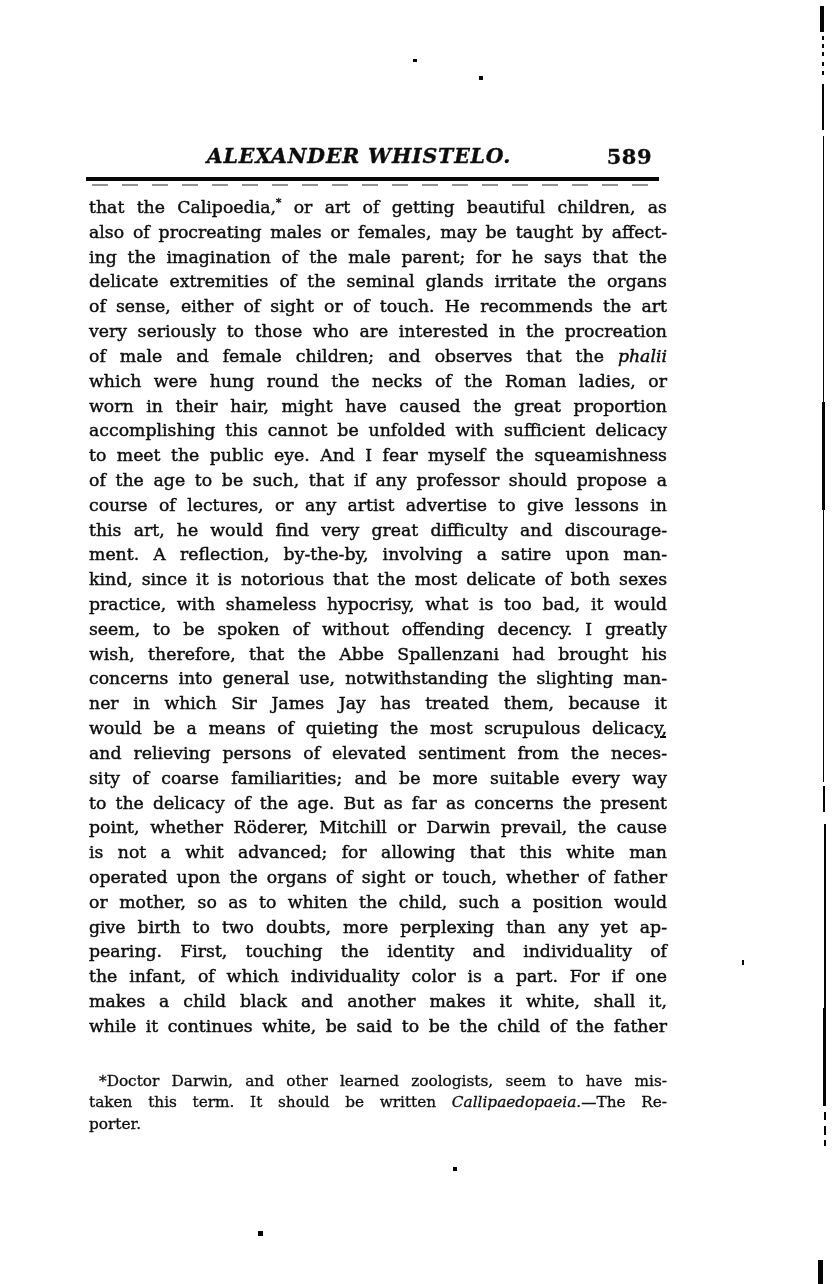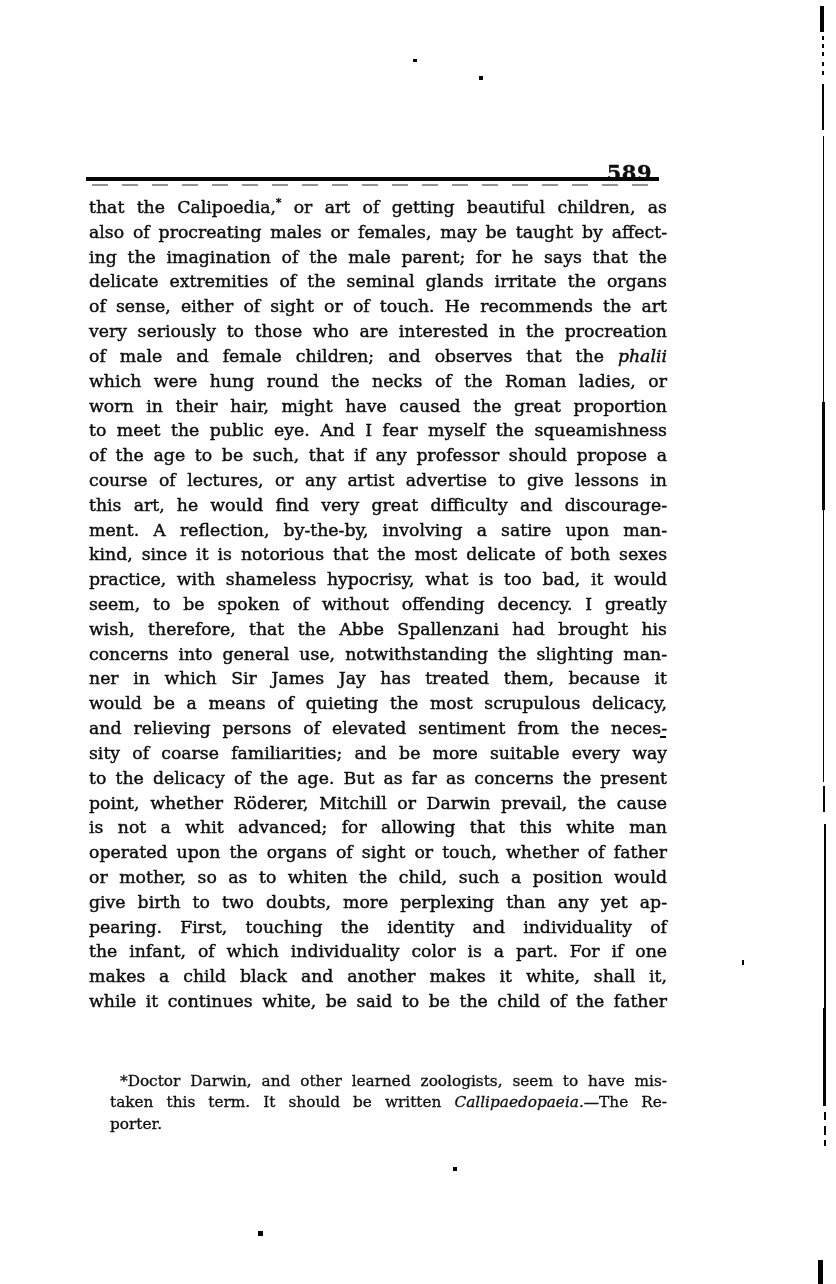--- a/index.html
+++ b/index.html
@@ -20,21 +20,20 @@
     font-style: italic; font-weight: bold;
     font-size: 20.5px; letter-spacing: 0.8px;
     -webkit-text-stroke: 0.35px #0d0d0d;
     white-space: nowrap;
   }
   .page-number {
     position: absolute; top: 144px; left: 540px; width: 112px;
     text-align: right;
     font-size: 21px; font-weight: bold;
     letter-spacing: 0.5px;
-    margin-top: 16px;
     -webkit-text-stroke: 0.3px #0d0d0d;
   }
   .head-rule {
     position: absolute; top: 177px; left: 86px; width: 573px; height: 4px;
     background: #070707;
   }
   .head-rule-echo {
     position: absolute; top: 184px; left: 92px; width: 556px; height: 2px;
     background: repeating-linear-gradient(90deg, #3a3a3a 0 16px, transparent 16px 30px);
     opacity: 0.55;
@@ -54,49 +53,51 @@
   .bl i { font-style: italic; }
   .bl sup { font-size: 0.62em; vertical-align: super; line-height: 0; }
 
   
   .footnote {
     position: absolute; top: 1071px; left: 89px; width: 578px;
   }
   .fl {
     height: 21.3px; line-height: 21.3px;
     font-size: 15.3px;
-    text-align: justify; text-align-last: justify; margin-left: 21px;
+    text-align: justify; text-align-last: justify;
     -webkit-text-stroke: 0.3px #0d0d0d;
   }
   .fl.first { text-indent: 10px; }
   .fl.last { text-align-last: left; }
   .fl i { font-style: italic; }
 
   
   .edge-seg, .speck { position: absolute; background: #050505; }
 </style>
 </head>
 <body>
 
 <div class="page">
 
+  <div class="running-head">ALEXANDER WHISTELO.</div>
   <div class="page-number">589</div>
   <div class="head-rule"></div>
   <div class="head-rule-echo"></div>
 
   <div class="body-text">
     <div class="bl"><span>that the Calipoedia,</span><sup>*</sup><span> or art of getting beautiful children, as</span></div>
     <div class="bl">also of procreating males or females, may be taught by affect-</div>
     <div class="bl">ing the imagination of the male parent; for he says that the</div>
     <div class="bl">delicate extremities of the seminal glands irritate the organs</div>
     <div class="bl">of sense, either of sight or of touch.  He recommends the art</div>
     <div class="bl">very seriously to those who are interested in the procreation</div>
     <div class="bl"><span>of male and female children; and observes that the </span><i>phalii</i></div>
     <div class="bl">which were hung round the necks of the Roman ladies, or</div>
     <div class="bl">worn in their hair, might have caused the great proportion</div>
+    <div class="bl">accomplishing this cannot be unfolded with sufficient delicacy</div>
     <div class="bl">to meet the public eye.  And I fear myself the squeamishness</div>
     <div class="bl">of the age to be such, that if any professor should propose a</div>
     <div class="bl">course of lectures, or any artist advertise to give lessons in</div>
     <div class="bl">this art, he would find very great difficulty and discourage-</div>
     <div class="bl">ment.  A reflection, by-the-by, involving a satire upon man-</div>
     <div class="bl">kind, since it is notorious that the most delicate of both sexes</div>
     <div class="bl">practice, with shameless hypocrisy, what is too bad, it would</div>
     <div class="bl">seem, to be spoken of without offending decency.  I greatly</div>
     <div class="bl">wish, therefore, that the Abbe Spallenzani had brought his</div>
     <div class="bl">concerns into general use, notwithstanding the slighting man-</div>

